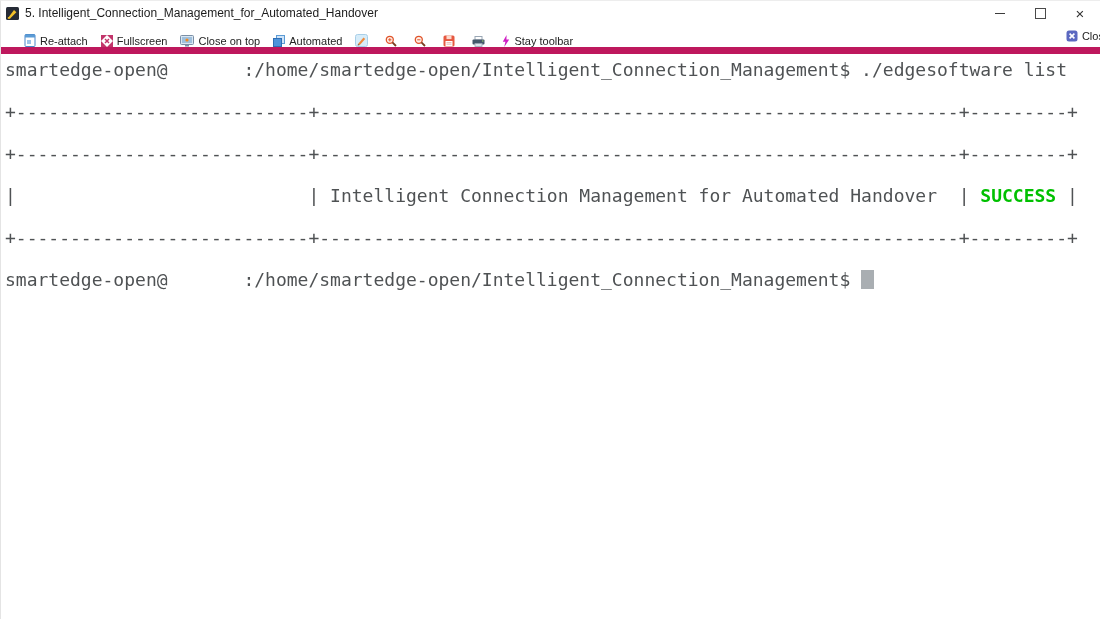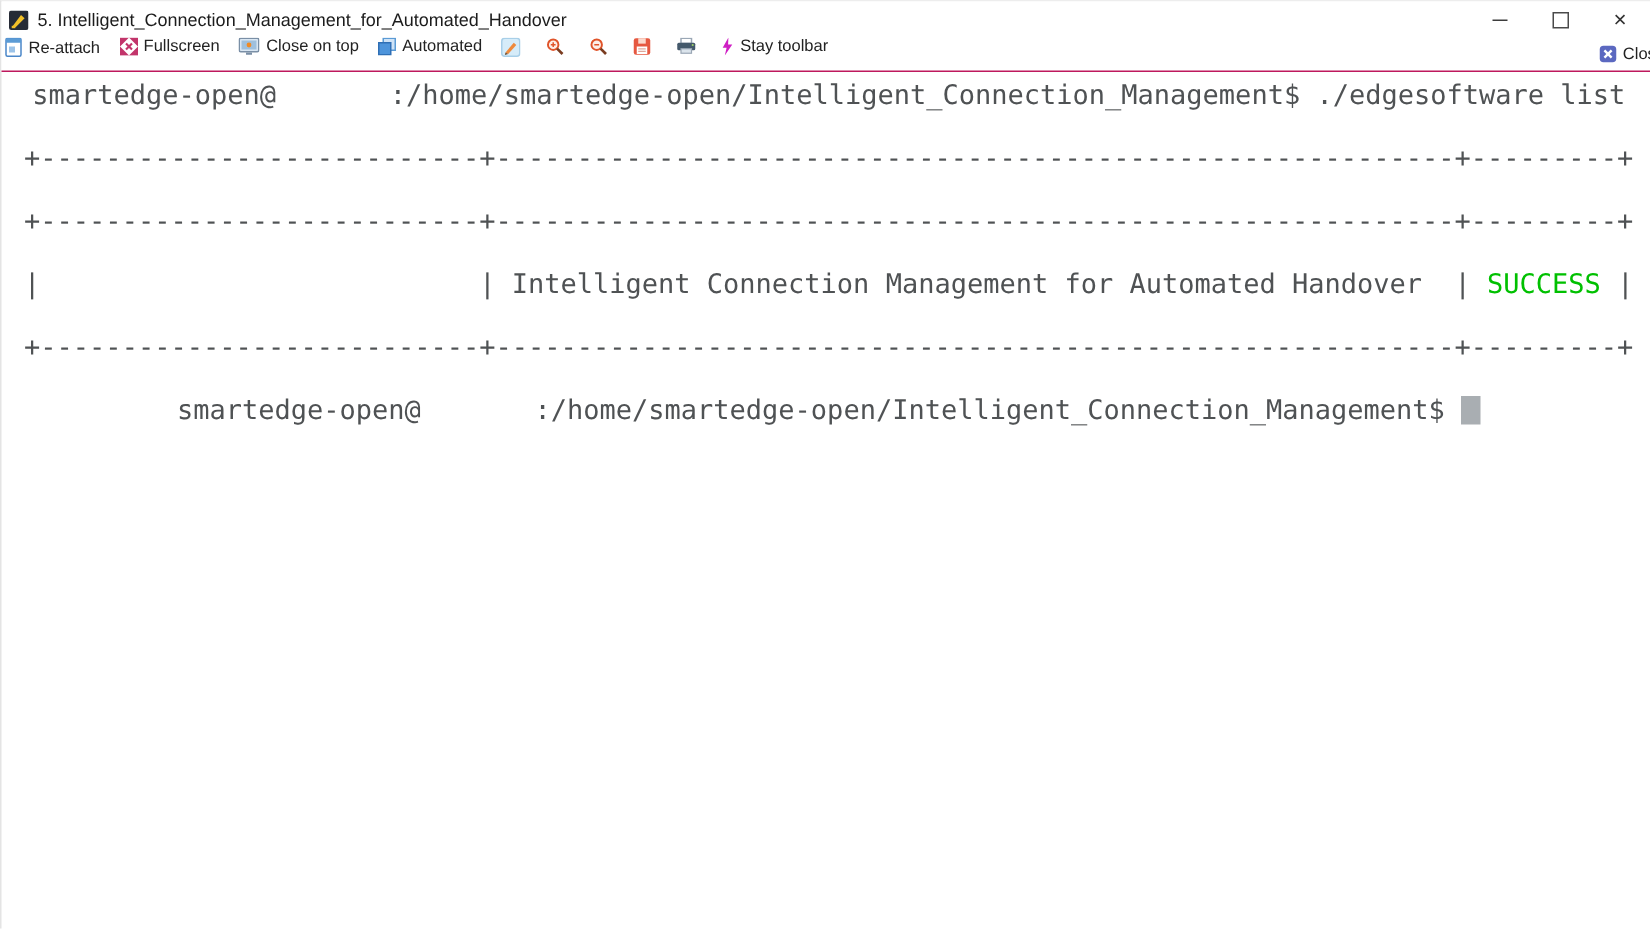--- a/index.html
+++ b/index.html
@@ -19,44 +19,44 @@
   }
   .titlebar-icon { width:13px; height:13px; margin-right:6px; flex:0 0 auto; }
   .title-text { font-size:12px; color:#1c1c1c; white-space:nowrap; }
   .win-controls { margin-left:auto; display:flex; height:24px; }
   .ctrl { width:40px; height:24px; display:flex; align-items:center; justify-content:center; }
   .min-glyph { width:10px; border-top:1px solid #3c3c3c; display:inline-block; }
   .max-glyph { width:9px; height:9px; border:1px solid #4a4a4a; display:inline-block; }
   .close-glyph { font-size:15px; color:#333; line-height:1; }
   
   .toolbar {
-    height:22px; display:flex; align-items:flex-start;
-    padding-left:2px; font-size:11px; color:#222;
-    border-bottom:1px solid #be185d; position:relative; overflow:hidden;
+    height:22px; display:flex; align-items:flex-end;
+    padding-left:23px; font-size:11px; color:#222;
+    border-bottom:7px solid #be185d; position:relative; overflow:hidden;
     background:#ffffff;
   }
   .titem { display:flex; align-items:center; gap:4px; margin-right:13px; white-space:nowrap; }
   .titem.icon-only { margin-right:17px; }
   .titem svg { display:block; }
   .close-item {
     position:absolute; right:-10px; top:0; height:22px;
     display:flex; align-items:center; gap:4px; white-space:nowrap;
   }
   
   .terminal {
     font-family:"DejaVu Sans Mono", monospace;
     font-size:18px; line-height:21px; color:#4f5254;
     padding:5px 0 0 4px; margin:0; white-space:pre;
   }
-  .tline { height:21px;text-align:center; }
+  .tline { height:21px; }
   .cursor {
     display:inline-block; width:13px; height:19px;
     background:#a9aeb2; vertical-align:top; margin-top:1px;
   }
-  .success { font-weight:normal; }
+  .success { font-weight:bold; }
 </style>
 </head>
 <body>
 
 <div class="window">
 
   <div class="titlebar">
     <svg class="titlebar-icon" viewBox="0 0 13 13">
       <rect x="0" y="0" width="13" height="13" rx="1.5" fill="#262b36"></rect>
       <polygon points="2,11 8,3 10.4,5.2 4.4,11.2" fill="#f2c029"></polygon>

